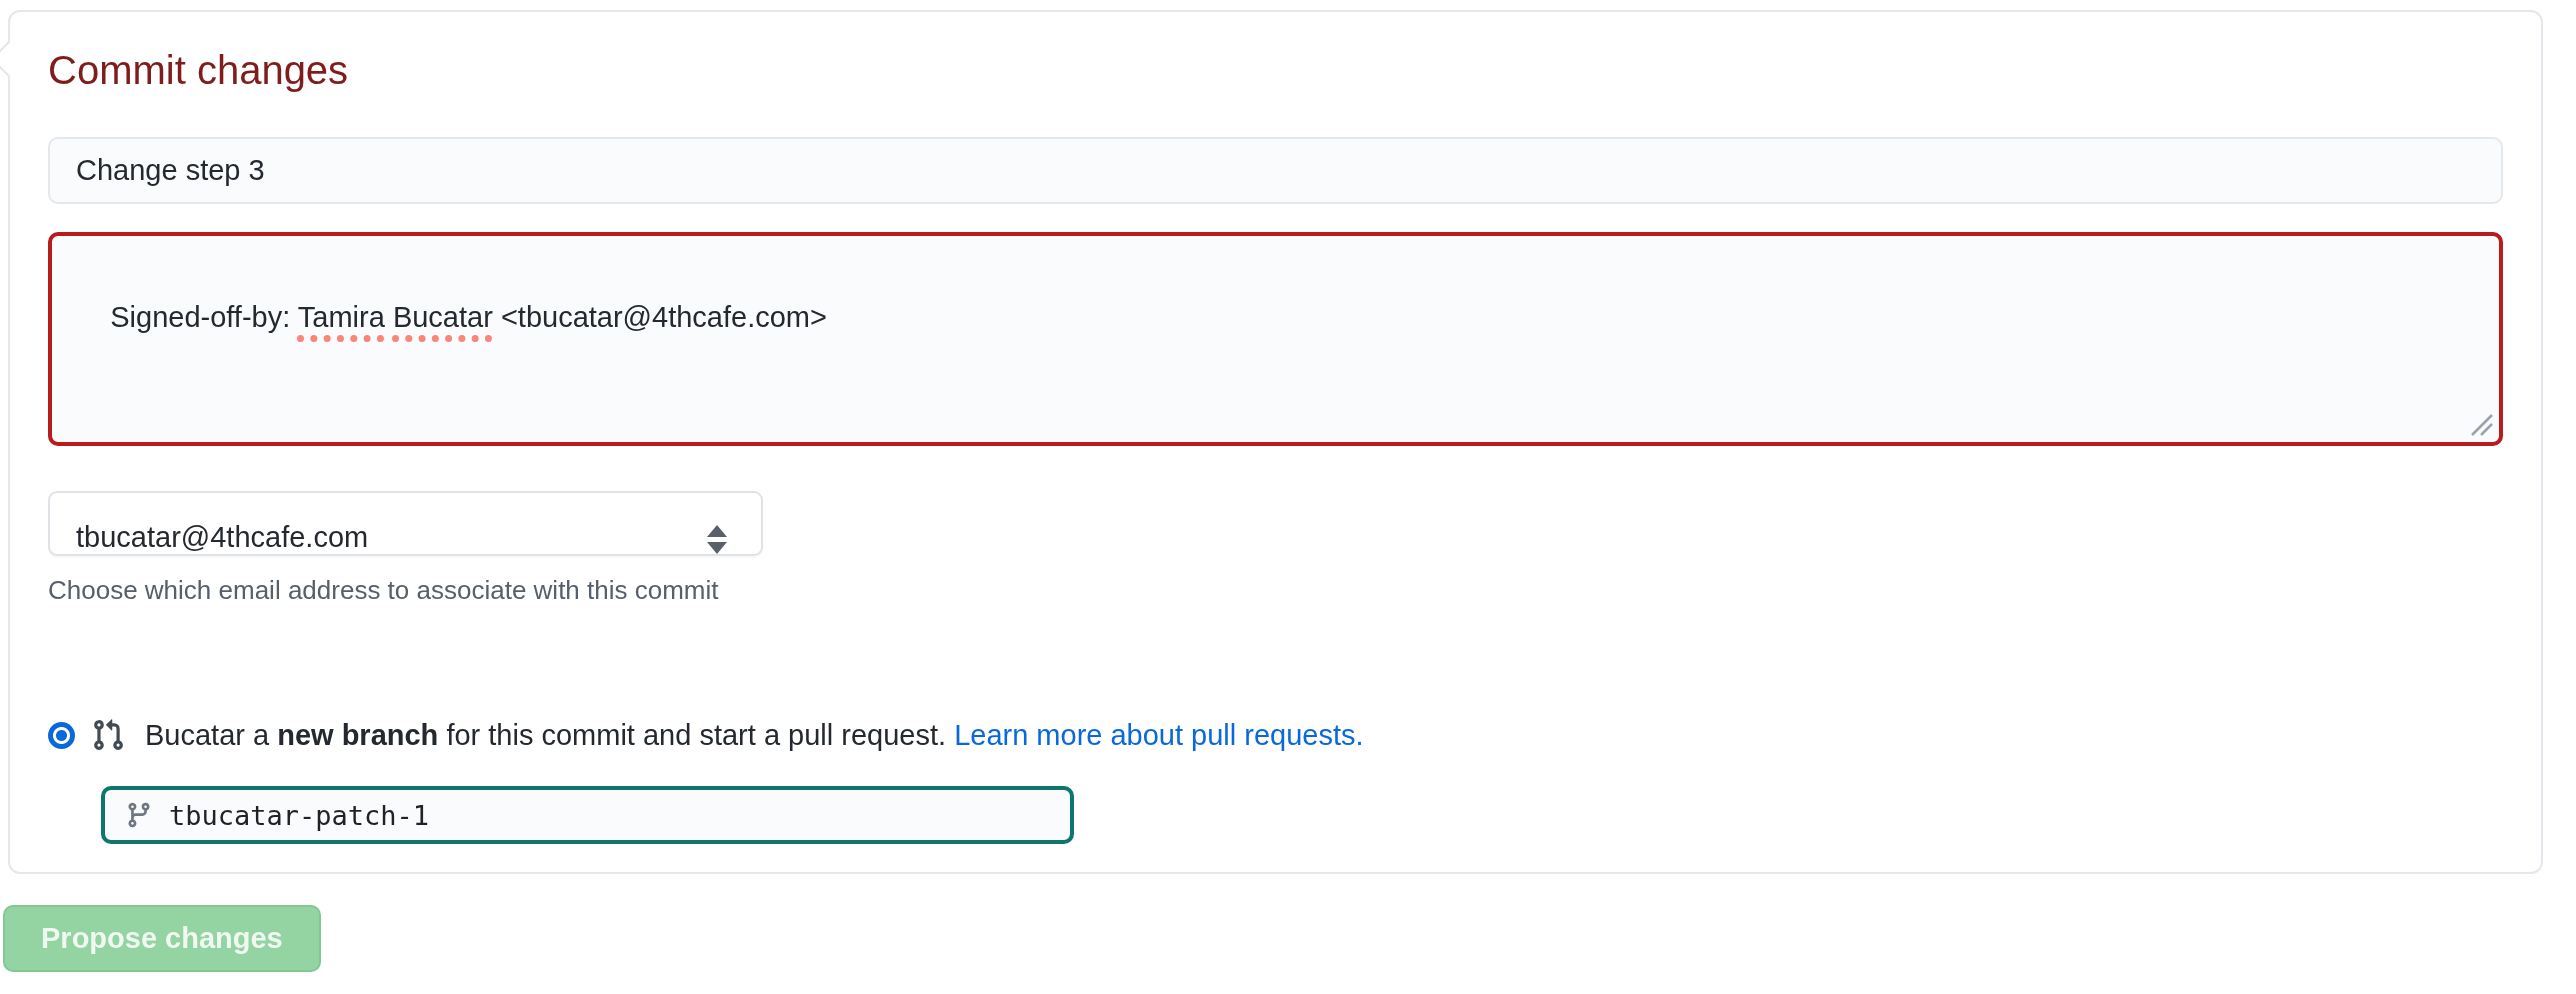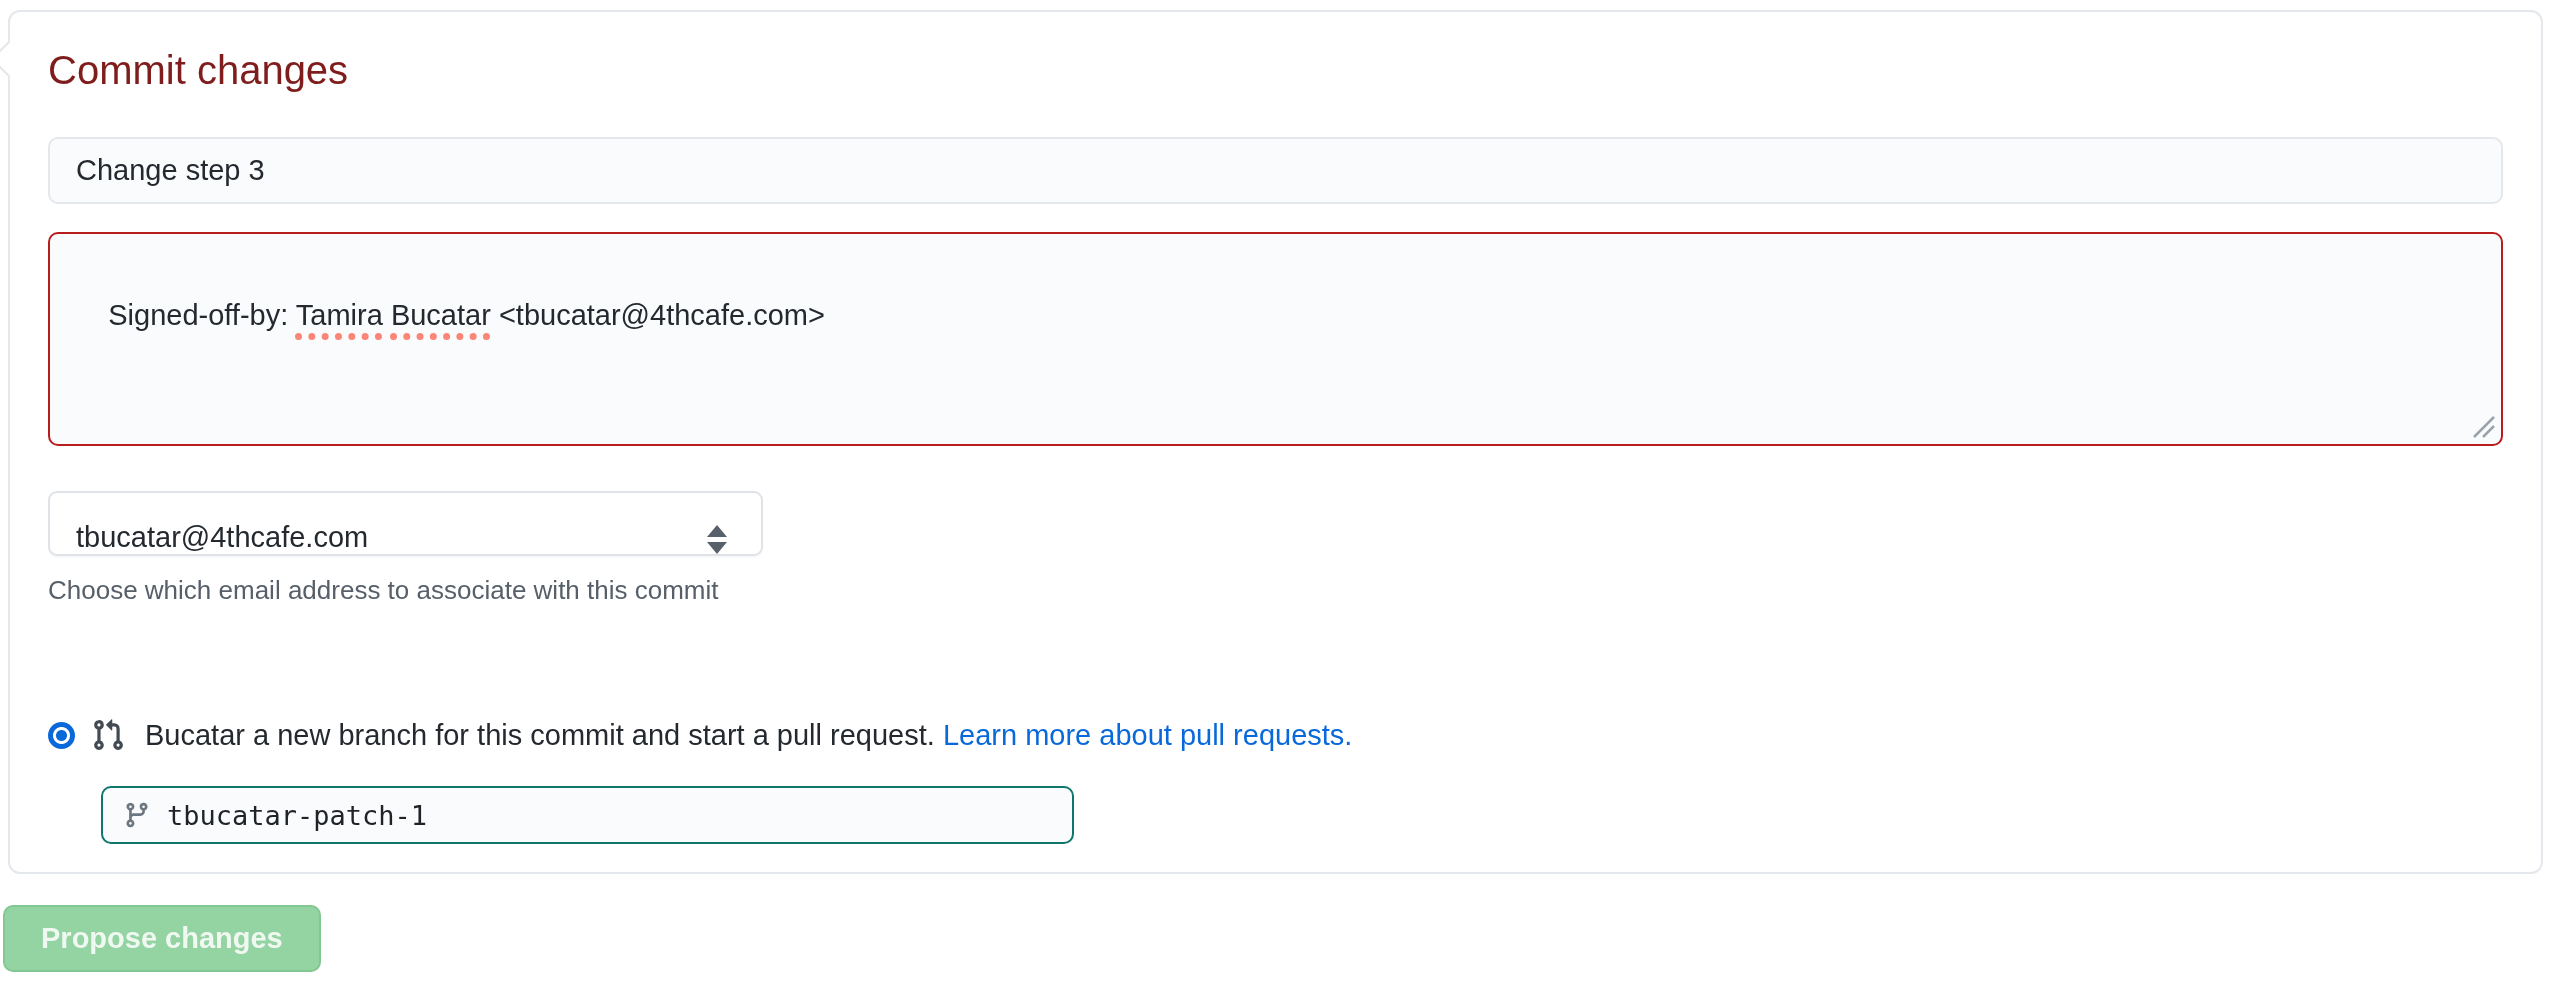--- a/index.html
+++ b/index.html
@@ -29,21 +29,21 @@
   .subject-input{
     display:block;box-sizing:border-box;margin-top:43px;width:100%;height:67px;
     background:#fafbfc;border:2px solid #e4e7eb;border-radius:10px;
     font-family:"Liberation Sans","DejaVu Sans",sans-serif;
     font-size:29px;color:#24292f;padding:0 26px;outline:none;
   }
 
   
   .desc-area{
     position:relative;box-sizing:border-box;margin-top:28px;width:100%;height:214px;
-    background:#fafbfc;border:2px solid #b91c1c;border-radius:10px;
+    background:#fafbfc;border:4px solid #b91c1c;border-radius:10px;
     padding:24px 26px;font-size:29px;line-height:38px;color:#24292f;
     white-space:pre-wrap;cursor:text;
   }
   .spell{
     text-decoration:underline dotted #fb8576;
     text-decoration-thickness:7px;text-underline-offset:8px;
   }
   .resize-grip{position:absolute;right:5px;bottom:5px;width:26px;height:26px;cursor:nwse-resize;}
 
   
@@ -61,27 +61,27 @@
   .email-help{margin-top:18px;font-size:26px;line-height:32px;color:#57606a;}
 
   
   .branch-option{margin-top:112px;display:flex;align-items:center;}
   .radio{
     width:27px;height:27px;border-radius:50%;flex:none;cursor:pointer;
     background:radial-gradient(circle,#0969da 0 5px,#ffffff 6px 8px,#0969da 9px 100%);
   }
   .pr-icon{margin-left:16px;flex:none;}
   .branch-option-text{margin-left:20px;font-size:29px;color:#24292f;white-space:pre;}
-  .branch-option-text b{font-weight:400;}
+  .branch-option-text b{font-weight:700;}
   .pr-link{color:#0969da;text-decoration:none;cursor:pointer;}
 
   
   .branch-input{
     box-sizing:border-box;margin-top:34px;margin-left:53px;width:973px;height:58px;
-    background:#fafbfc;border:2px solid #0f766e;border-radius:10px;
+    background:#fafbfc;border:4px solid #0f766e;border-radius:10px;
     display:flex;align-items:center;padding:0 20px;
   }
   .branch-icon{flex:none;margin-right:16px;}
   .branch-name{
     font-family:"DejaVu Sans Mono","Liberation Mono",monospace;
     font-size:27px;color:#1f2328;
   }
 
   
   .actions{position:absolute;left:3px;top:905px;display:flex;gap:10px;}

